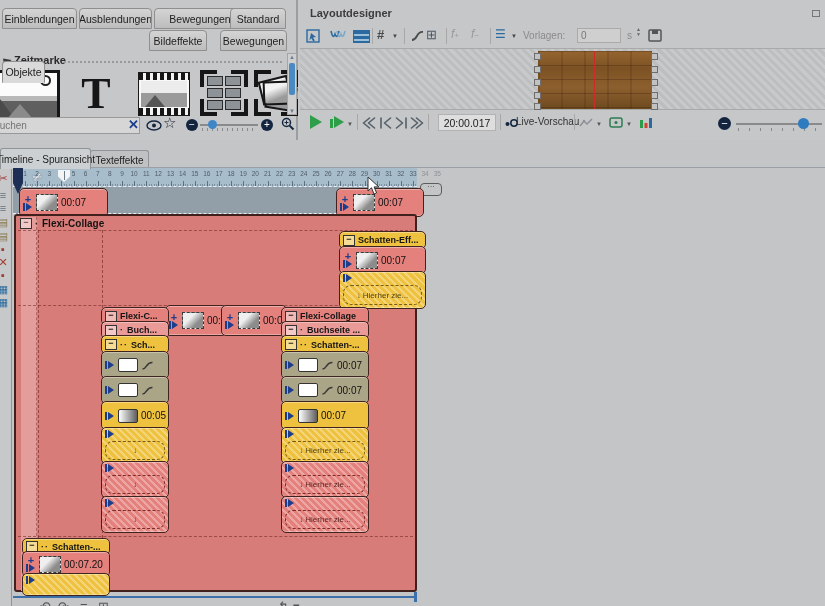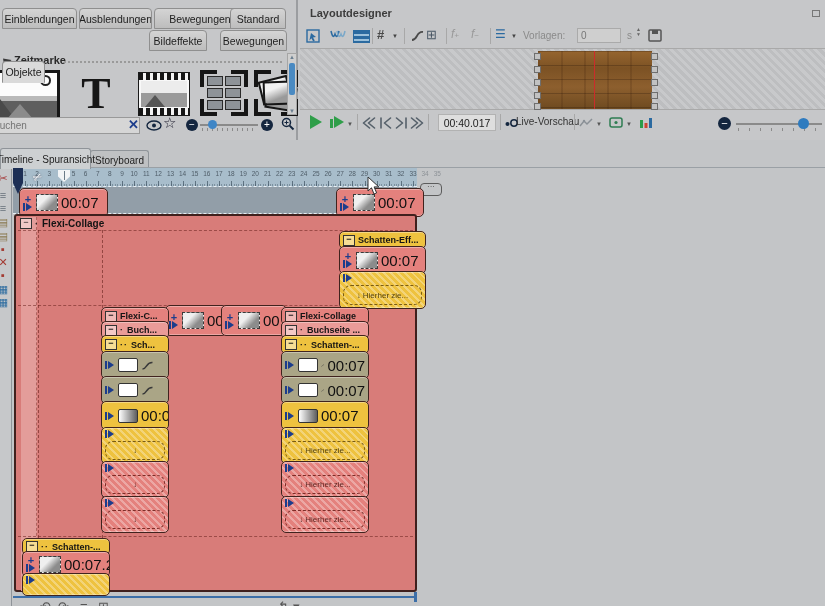--- a/index.html
+++ b/index.html
@@ -62,21 +62,21 @@
   .ic-plus{color:#1c3d8c;font-weight:bold;font-size:11px;line-height:8px;}
   .ic-flag{position:relative;width:10px;height:8px;flex:0 0 auto;}
   .ic-flag::before{content:"";position:absolute;left:0;top:0;width:2px;height:8px;background:#1c3d8c;}
   .ic-flag::after{content:"";position:absolute;left:3px;top:0;width:0;height:0;
         border-top:4px solid transparent;border-bottom:4px solid transparent;border-left:6px solid #1c3d8c;}
   .ic-img{width:20px;height:15px;border:1px dashed #3a3a3a;flex:0 0 auto;
         background:linear-gradient(135deg,#efefef 35%,#8c8c8c 70%);}
   .ic-rect{width:18px;height:12px;border:1px solid #333;border-radius:2px;background:#fff;flex:0 0 auto;}
   .ic-grad{width:18px;height:12px;border:1px solid #333;border-radius:2px;flex:0 0 auto;
         background:linear-gradient(90deg,#fff,#5e5e5e);}
-  .dur{font-size:15px;color:#101010;text-align:center;}
+  .dur{font-size:10px;color:#101010;text-align:center;}
   .hatch{background-image:repeating-linear-gradient(45deg,rgba(255,255,255,.3) 0 2px,rgba(255,255,255,0) 2px 5px);}
   .dropz{position:absolute;left:3px;right:3px;bottom:3px;top:13px;border-radius:8px;
         display:flex;align-items:center;justify-content:center;gap:2px;font-size:8px;}
   .dropz.y{border:1.5px dashed #7a5c12;color:#54420e;}
   .dropz.rd{border:1.5px dashed #7d2d28;color:#5d2420;}
   .guide-v{position:absolute;width:0;border-left:1px dashed rgba(95,25,22,.55);}
   .guide-h{position:absolute;height:0;border-top:1px dashed rgba(95,25,22,.5);}
   .svgico{display:block;}
 </style>
 </head>
@@ -266,21 +266,21 @@
         <svg class="svgico" width="15" height="12" viewBox="0 0 14 12">
           <path class="transport" d="M11.5 1 V11 M2 1 L8 6 L2 11"></path>
         </svg>
       </div>
     <div class="r" style="left:110px;top:117px;">
         <svg class="svgico" width="15" height="12" viewBox="0 0 14 12">
           <path class="transport" d="M1 1 L7 6 L1 11 M6 1 L12 6 L6 11"></path>
         </svg>
       </div>
     <div class="sep-v" style="left:128px;top:114px;"></div>
-    <div class="r" style="left:138px;top:114px;width:58px;height:17px;background:#dedede;border:1px solid #b2b2b2;display:flex;align-items:center;justify-content:center;font-size:10.5px;color:#222;">00:40.017</div>
+    <div class="r" style="left:138px;top:114px;width:58px;height:17px;background:#dedede;border:1px solid #b2b2b2;display:flex;align-items:center;justify-content:center;font-size:10.5px;color:#222;">20:00.017</div>
     <div class="sep-v" style="left:200px;top:114px;"></div>
     <div class="r" style="left:205px;top:118px;">
       <svg class="svgico" width="14" height="10" viewBox="0 0 14 10">
           <circle cx="2.5" cy="6" r="2" fill="#14263f"></circle>
           <circle cx="9" cy="5" r="3.2" fill="none" stroke="#14263f" stroke-width="1.5"></circle>
         </svg>
     </div>
     <div class="r" style="left:216px;top:116px;font-size:10px;color:#333;">Live-Vorschau</div>
     <div class="sep-v" style="left:274px;top:114px;"></div>
     <div class="r" style="left:279px;top:118px;">
@@ -309,21 +309,21 @@
     <div class="r" style="left:438px;top:128px;width:84px;height:3px;background:repeating-linear-gradient(90deg,#8a8a8a 0 1px,transparent 1px 11px);"></div>
     <div class="r" style="left:498px;top:118px;width:11px;height:11px;border-radius:50%;background:#2e7bbf;"></div>
   </div>
 
   <div id="workspace" class="r">
 
     <div class="ttab" style="left:0;top:8px;width:89px;height:20px;background:#cdd0d2;z-index:2;">
         <span>Timeline - Spuransicht</span>
       </div>
     <div class="ttab" style="left:90px;top:10px;width:57px;height:18px;background:#bfc1c3;">
-        <span>Storyboard</span>
+        <span>Texteffekte</span>
       </div>
     <div class="r" style="left:0;top:27px;width:825px;height:1px;background:#9aa0a5;"></div>
 
     <div id="lstrip" class="r">
         <div class="lico" style="top: 4px; color: rgb(168, 72, 72);">✂</div>
         <div class="lico" style="top: 21px; color: rgb(102, 112, 121);">≡</div>
         <div class="lico" style="top: 34px; color: rgb(102, 112, 121);">≡</div>
         <div class="lico" style="top: 48px; color: rgb(138, 122, 80);">▤</div>
         <div class="lico" style="top: 62px; color: rgb(138, 122, 80);">▤</div>
         <div class="lico" style="top: 75px; color: rgb(163, 59, 51);">▪</div>

